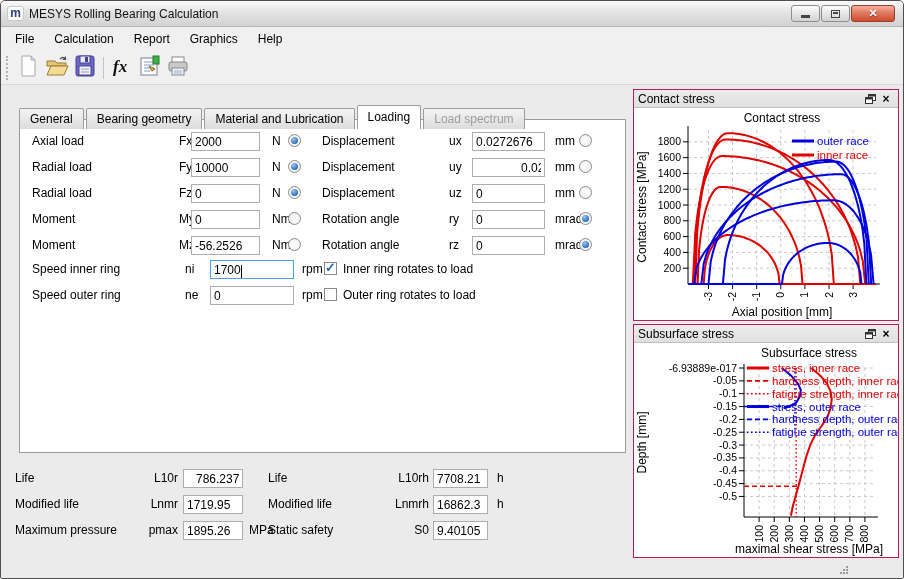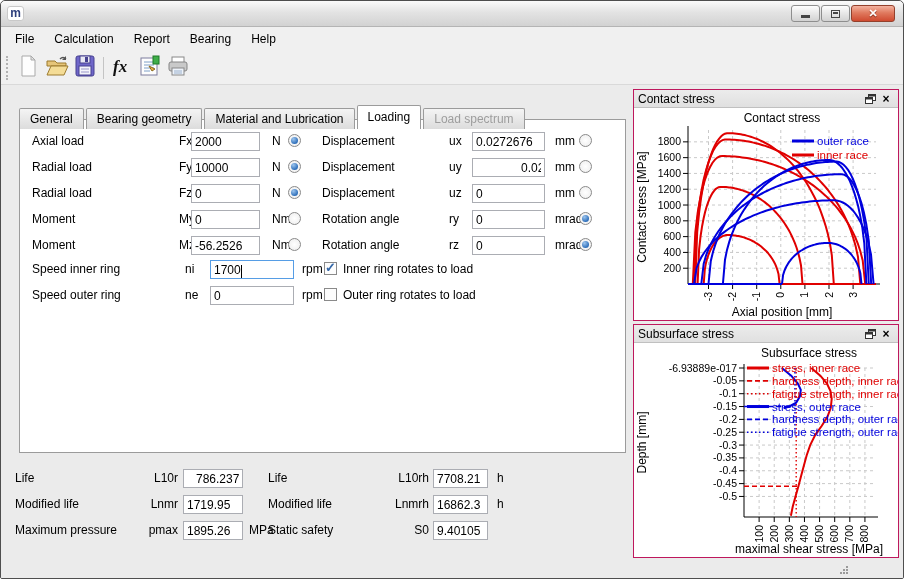--- a/index.html
+++ b/index.html
@@ -63,38 +63,39 @@
   svg.chart{display:block;}
   
   .statusbar{position:absolute;left:0;right:0;bottom:0;height:16px;background:#EBEBEB;}
 </style>
 </head>
 <body>
 
 <div class="window">
   <div class="titlebar">
     <div class="appicon">m</div>
+    <div class="wtitle">MESYS Rolling Bearing Calculation</div>
     <div class="winbtns">
       <div class="wbtn">
           <div class="glyph-min"></div>
         </div>
       <div class="wbtn">
           <div class="glyph-max"></div>
         </div>
       <div class="wbtn close">
           <span>✕</span>
         </div>
     </div>
   </div>
 
   <div class="menubar" id="menubar">
       <div class="menuitem">File</div>
       <div class="menuitem">Calculation</div>
       <div class="menuitem">Report</div>
-      <div class="menuitem">Bearing</div>
+      <div class="menuitem">Graphics</div>
       <div class="menuitem">Help</div>
     </div>
 
   <div class="toolbar">
     <div class="tbhandle"></div>
     <span id="toolbuttons" style="display:flex;align-items:center;">
         <button class="tbtn">
           <span><svg width="24" height="26">
               <path d="M5 3h9l4 4v16H5z" fill="#fdfdfd" stroke="#a9a9a9"></path>
               <path d="M14 3l4 4h-4z" fill="#e4e4e4" stroke="#a9a9a9"></path>

